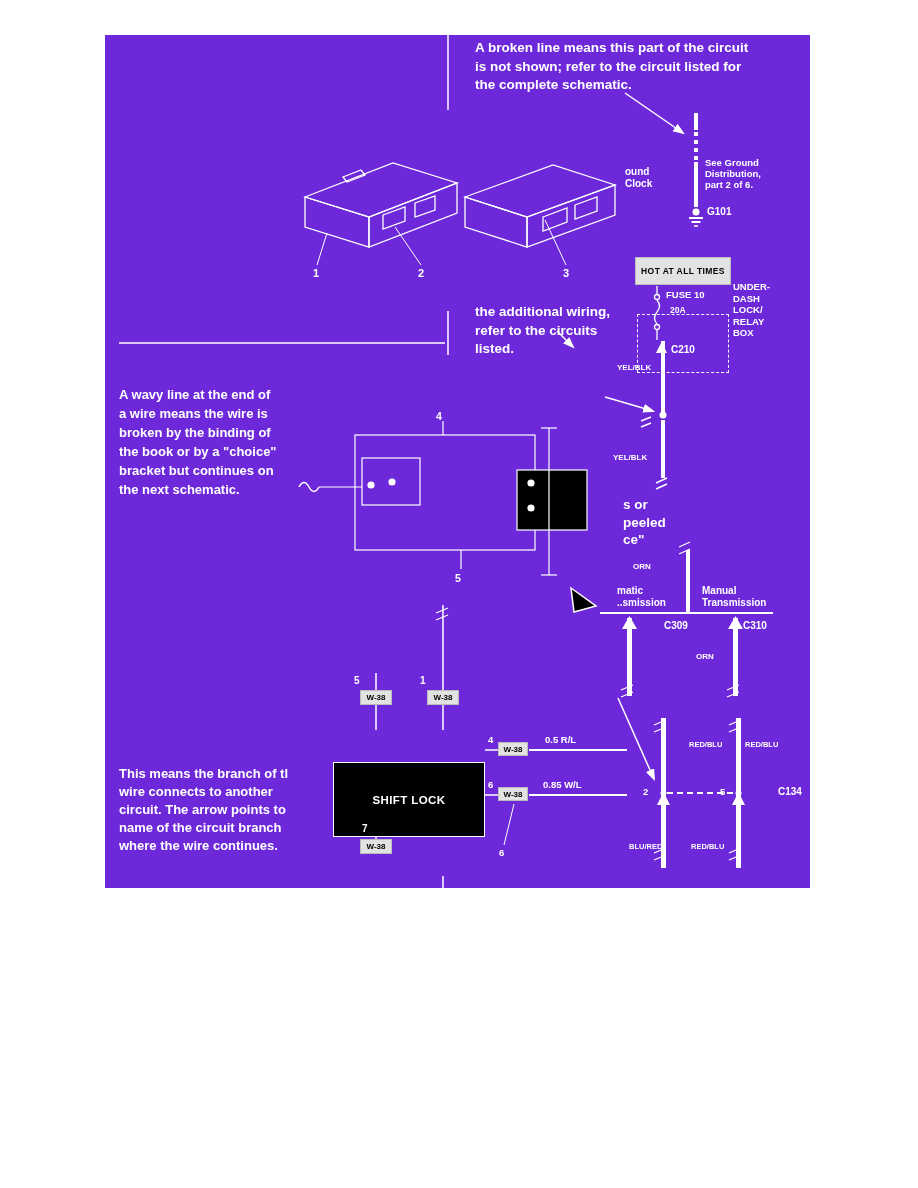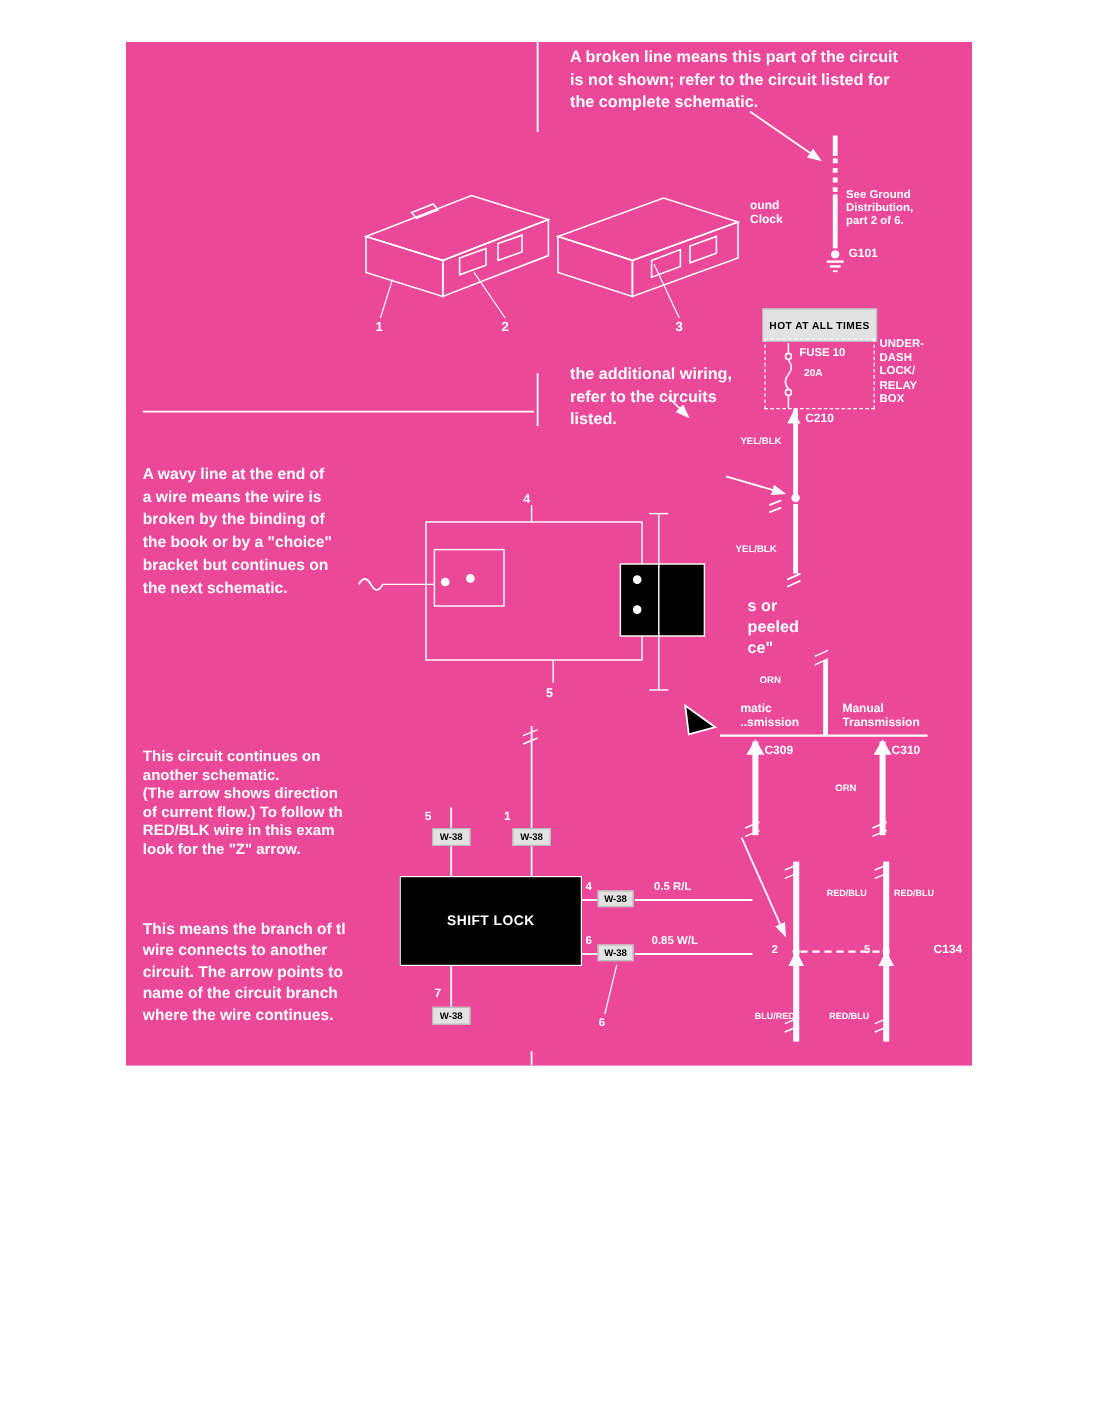--- a/index.html
+++ b/index.html
@@ -1,23 +1,23 @@
 <!DOCTYPE html>
 <html><head>
 <meta charset="utf-8">
 <style>
   * { margin:0; padding:0; box-sizing:border-box; }
   html,body { width:918px; height:1188px; background:#ffffff; font-family:"Liberation Sans", sans-serif; }
-  .panel { position:absolute; left:105px; top:35px; width:705px; height:853px; background:#ec4899; color:#fff; overflow:hidden; }
+  .panel { position:absolute; left:105px; top:35px; width:705px; height:853px; background:#6d28d9; color:#fff; overflow:hidden; }
   .lw { position:absolute; left:0; top:0; }
   .t { position:absolute; white-space:pre-line; color:#fff; }
   .b { font-weight:700; }
   .sb { font-weight:600; }
   .box { position:absolute; border:1px solid #fff; background:#000; color:#fff;
-         display:flex; align-items:center; justify-content:center; }
+         display:flex; align-items:center; justify-content:center;margin-top:32px; }
   .wbox { position:absolute; background:#e2e2e2; color:#000; border:1px solid #bbb;
           display:flex; align-items:center; justify-content:center; font-weight:700; }
   .dash { border-style:dashed; }
 </style>
 </head>
 <body>
 
 <div class="panel">
 
   <svg class="lw" width="705" height="853" viewBox="0 0 705 853">
@@ -171,26 +171,20 @@
 listed.</div>
 
   <div class="t sb" style="left:14px; top:350px; width:200px; font-size:13px; line-height:19px;">A wavy line at the end of
 a wire means the wire is
 broken by the binding of
 the book or by a "choice"
 bracket but continues on
 the next schematic.</div>
 
 
-  <div class="t sb" style="left:14px; top:588px; width:210px; font-size:12.5px; line-height:15.5px;">This circuit continues on
-another schematic.
-(The arrow shows direction
-of current flow.) To follow th
-RED/BLK wire in this exam
-look for the "Z" arrow.</div>
 
   <div class="t sb" style="left:14px; top:730px; width:210px; font-size:13px; line-height:18px;">This means the branch of tl
 wire connects to another
 circuit. The arrow points to
 name of the circuit branch
 where the wire continues.</div>
 
   <div class="t sb" style="left:518px; top:461px; width:80px; font-size:13.5px; line-height:17.5px;">s or
 peeled
 ce"</div>
@@ -235,21 +229,21 @@
   <div class="t b" style="left:438px; top:744px; font-size:9.5px;">0.85 W/L</div>
   <div class="t b" style="left:257px; top:788px; font-size:10px;">7</div>
   <div class="wbox" style="left:255px; top:804px; width:32px; height:15px; font-size:8px;">W-38</div>
   <div class="t b" style="left:394px; top:812px; font-size:9.5px;">6</div>
 
   <div class="t b" style="left:528px; top:527px; font-size:8px;">ORN</div>
   <div class="t b" style="left:492px; top:550px; font-size:10px; line-height:12px;margin-left:20px;">matic
 ..smission</div>
   <div class="t b" style="left:597px; top:550px; font-size:10px; line-height:12px;">Manual
 Transmission</div>
-  <div class="t b" style="left:532px; top:585px; font-size:10px;">C309</div>
+  <div class="t b" style="left:559px; top:585px; font-size:10px;">C309</div>
   <div class="t b" style="left:638px; top:585px; font-size:10px;">C310</div>
   <div class="t b" style="left:591px; top:617px; font-size:8px;">ORN</div>
 
   <div class="t b" style="left:584px; top:705px; font-size:7.5px;">RED/BLU</div>
   <div class="t b" style="left:640px; top:705px; font-size:7.5px;">RED/BLU</div>
   <div class="t b" style="left:538px; top:751px; font-size:9.5px;">2</div>
   <div class="t b" style="left:615px; top:751px; font-size:9.5px;">5</div>
   <div class="t b" style="left:641px; top:751px; font-size:10px;padding-left:32px;">C134</div>
   <div class="t b" style="left:524px; top:807px; font-size:7.5px;">BLU/RED</div>
   <div class="t b" style="left:586px; top:807px; font-size:7.5px;">RED/BLU</div>

